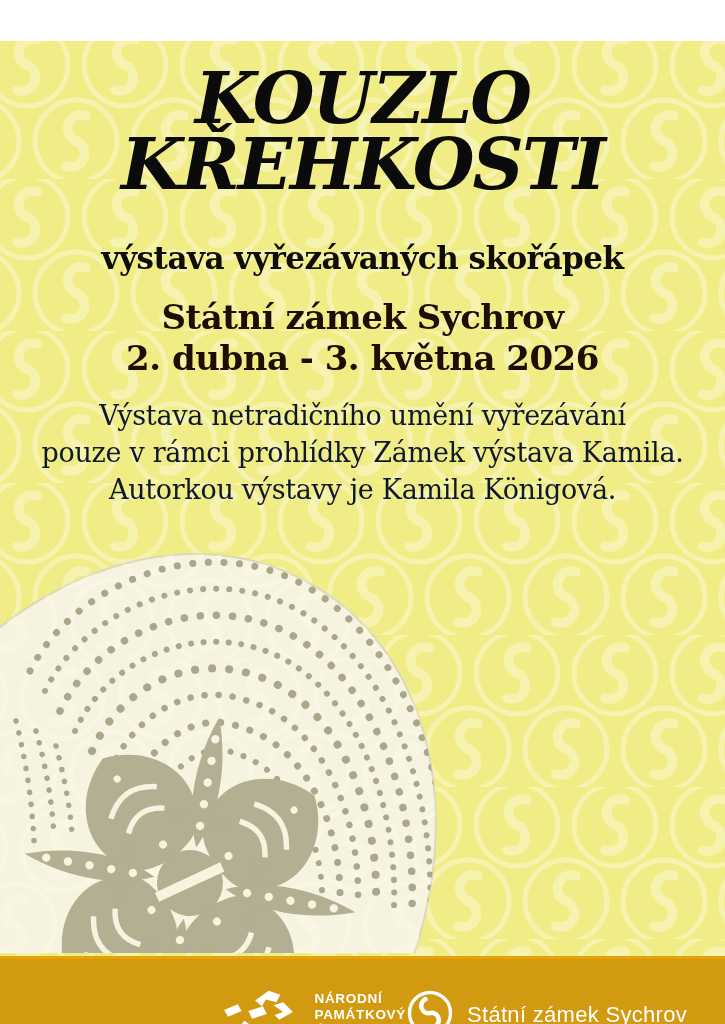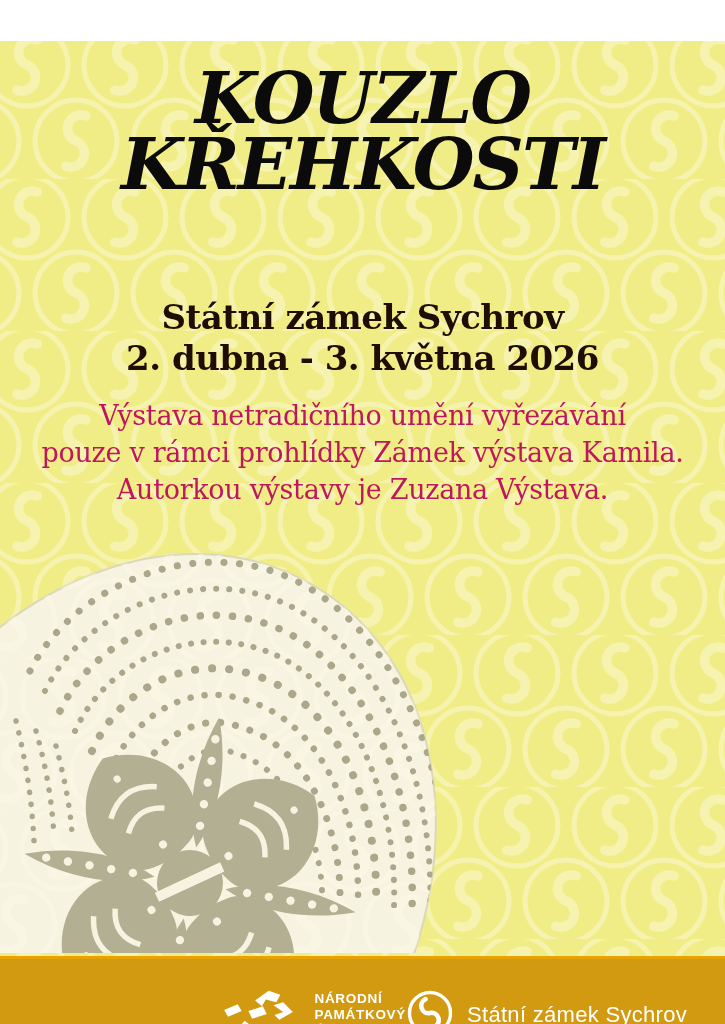--- a/index.html
+++ b/index.html
@@ -22,21 +22,21 @@
   .subtitle {
     top:197px; font-size:31px; line-height:40px;
     font-weight:bold; color:#0f0d08; letter-spacing:-0.5px;
   }
   .venue-block {
     top:256px; font-size:34px; line-height:41px;
     font-weight:bold; color:#1e0d02; letter-spacing:-0.5px;
   }
   .body-block {
     top:356px; font-size:27px; line-height:37px;
-    color:#be185d; letter-spacing:-0.3px;
+    color:#0f172a; letter-spacing:-0.3px;
   }
 
   .footer {
     position:absolute; left:0; right:0; bottom:0; height:109px;
     background:#d29a10; border-top:3px solid #e7a306;
     display:flex; align-items:center; justify-content:flex-end;
     padding:12px 38px 6px 36px; box-sizing:border-box;
     font-family:"Liberation Sans", sans-serif; z-index:3;
   }
   .logo-group { display:flex; align-items:center; }
@@ -146,30 +146,31 @@
         </g>
       </g>
     </g>
   </svg>
 
   <div class="textblock title">
     <div>KOUZLO</div>
     <div>KŘEHKOSTI</div>
   </div>
 
+  <div class="textblock subtitle">výstava vyřezávaných skořápek</div>
 
   <div class="textblock venue-block">
     <div>Státní zámek Sychrov</div>
     <div>2. dubna - 3. května 2026</div>
   </div>
 
   <div class="textblock body-block">
     <div>Výstava netradičního umění vyřezávání</div>
     <div>pouze v rámci prohlídky Zámek výstava Kamila.</div>
-    <div>Autorkou výstavy je Zuzana Výstava.</div>
+    <div>Autorkou výstavy je Kamila Königová.</div>
   </div>
 
   <div class="footer">
     <div class="logo-group npu-group">
       <span>
         <svg width="80" height="58" viewBox="0 0 82 60" fill="#ffffff" aria-hidden="true">
           <path d="M37,17 L51,7 L63,11 L59,19 L48,16 L44,23 Z"></path>
           <path d="M5,27 L19,21 L23,28 L9,34 Z"></path>
           <path d="M30,28 L45,23 L49,31 L34,36 Z"></path>
           <path d="M56,22 L66,19 L76,29 L62,37 L57,32 L66,29 Z"></path>

